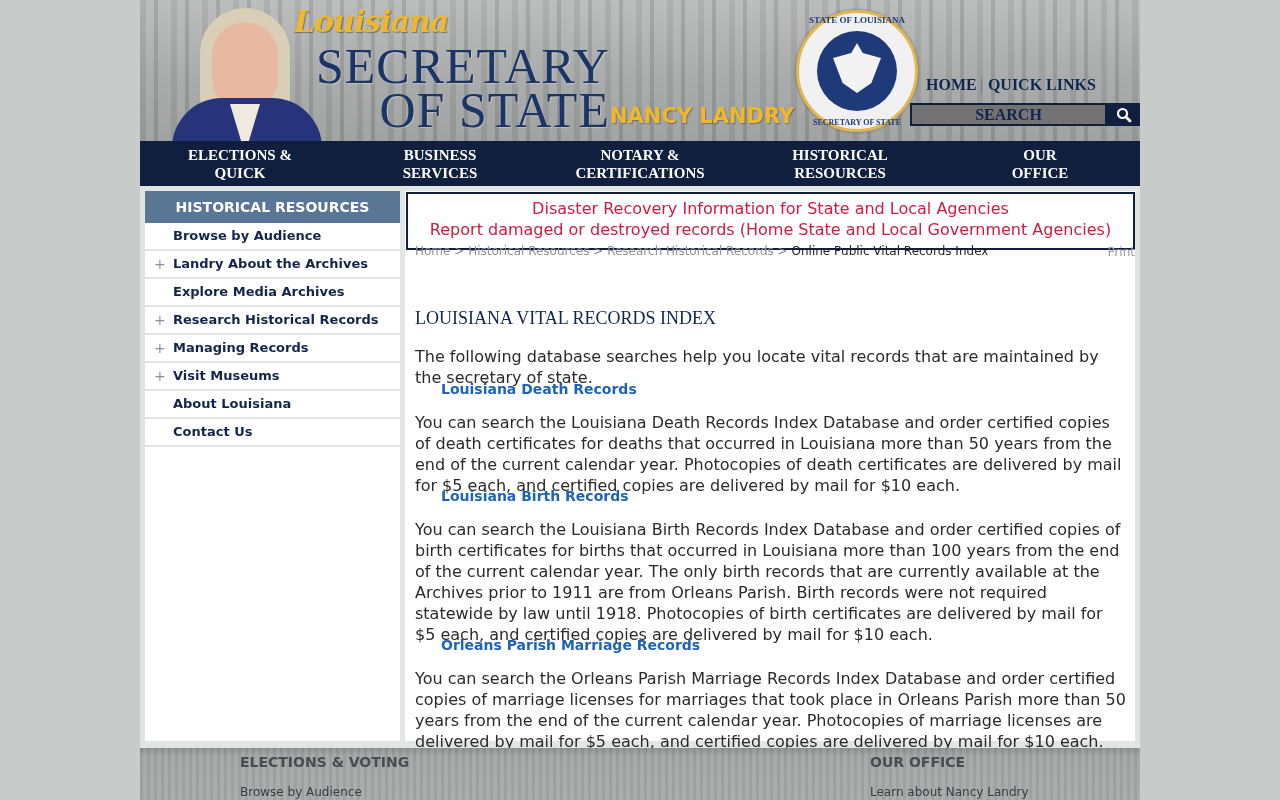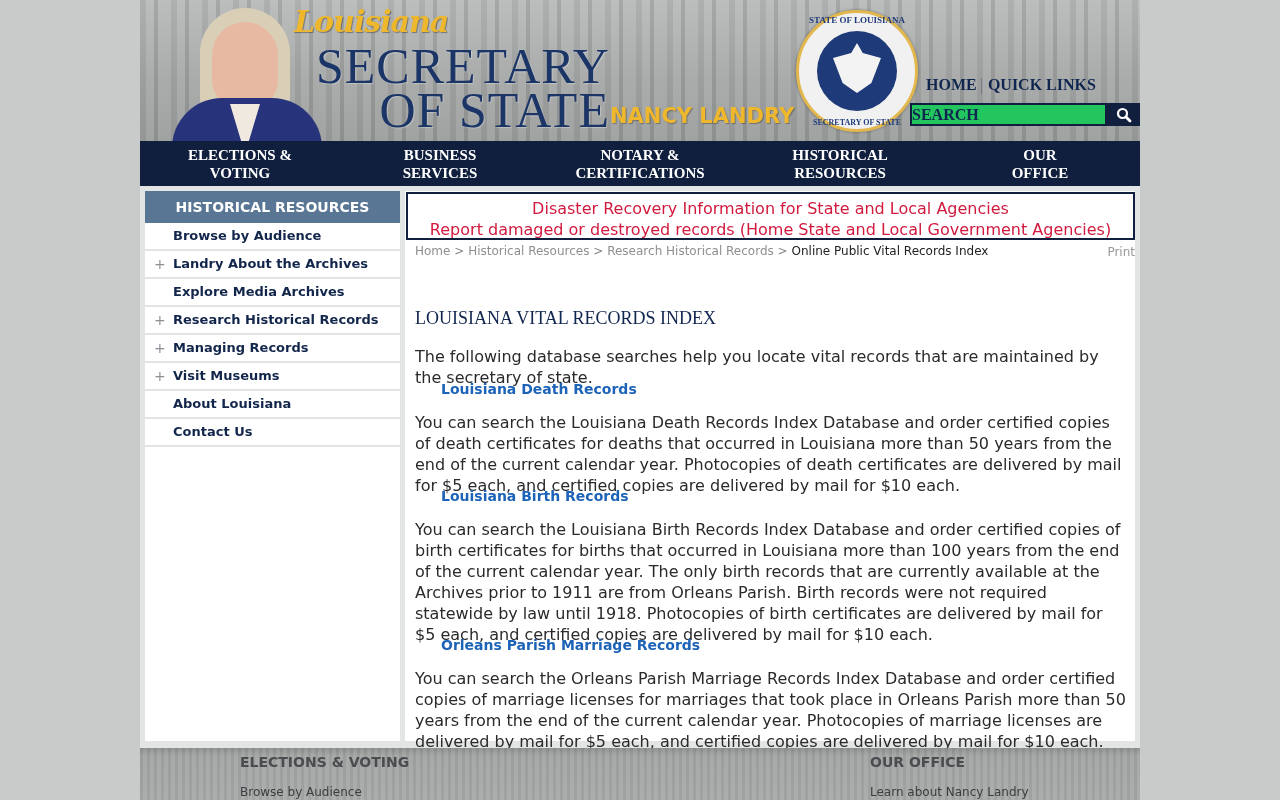--- a/index.html
+++ b/index.html
@@ -82,21 +82,21 @@
       font-family: "Liberation Serif", serif; font-weight: bold; font-size: 16px; color: #10264f;
     }
     .toplinks a { color: #10264f; text-decoration: none; }
     .toplinks .sep { color: #6b7480; font-weight: normal; margin: 0 5px 0 3px; }
     .search-box {
       position: absolute; left: 770px; top: 103px; width: 230px; height: 23px;
       background: #0f1f3d; padding: 2px;
     }
     .search-input {
       position: absolute; left: 2px; top: 2px; width: 193px; height: 19px;
-      border: none; background: #22c55e; 
+      border: none; background: #737373; text-align: center;
       font-family: "Liberation Serif", serif; font-weight: bold; font-size: 16px; color: #10264f;
       outline: none;
     }
     .search-input::placeholder { color: #10264f; opacity: 1; }
     .search-btn {
       position: absolute; left: 198px; top: 0; width: 32px; height: 23px;
       background: #0f1f3d; display: flex; align-items: center; justify-content: center;
     }
     
     .nav {
@@ -124,21 +124,21 @@
       font-family: "DejaVu Sans", sans-serif; font-weight: bold; font-size: 13px; color: #12264c;
       line-height: 26px; padding-left: 28px; cursor: pointer;
     }
     .side-item .plus {
       position: absolute; left: 9px; top: 0; color: #8a8f96; font-weight: normal; font-size: 14px;
     }
     .content {
       position: absolute; left: 265px; top: 191px; width: 730px; height: 550px; background: #fff;
     }
     .alert {
-      position: absolute; left: 1px; top: 1px; width: 729px; height: 48px;
+      position: absolute; left: 1px; top: 1px; width: 729px; height: 58px;
       border: 2px solid #0f1f3d; text-align: center;
       font-family: "DejaVu Sans", sans-serif; font-size: 16px; color: #d11a3e; line-height: 21px;
       padding-top: 4px;
     }
     .alert a { color: #d11a3e; text-decoration: none; display: block; }
     .breadcrumb {
       position: absolute; left: 10px; top: 53px;
       font-family: "DejaVu Sans", sans-serif; font-size: 12px; color: #888;
     }
     .breadcrumb a { color: #8f8f8f; text-decoration: none; }
@@ -211,21 +211,21 @@
           <circle cx="6.5" cy="6.5" r="4.5" fill="none" stroke="#fff" stroke-width="2.2"></circle>
           <line x1="10" y1="10" x2="14" y2="14" stroke="#fff" stroke-width="2.8" stroke-linecap="round"></line>
         </svg>
       </div>
     </div>
   </div>
 
   <div class="nav">
     <div class="nav-item">
       <div>ELECTIONS &amp;</div>
-      <div>VOTING</div>
+      <div>QUICK</div>
     </div>
     <div class="nav-item">
       <div>BUSINESS</div>
       <div>SERVICES</div>
     </div>
     <div class="nav-item">
       <div>NOTARY &amp;</div>
       <div>CERTIFICATIONS</div>
     </div>
     <div class="nav-item">

